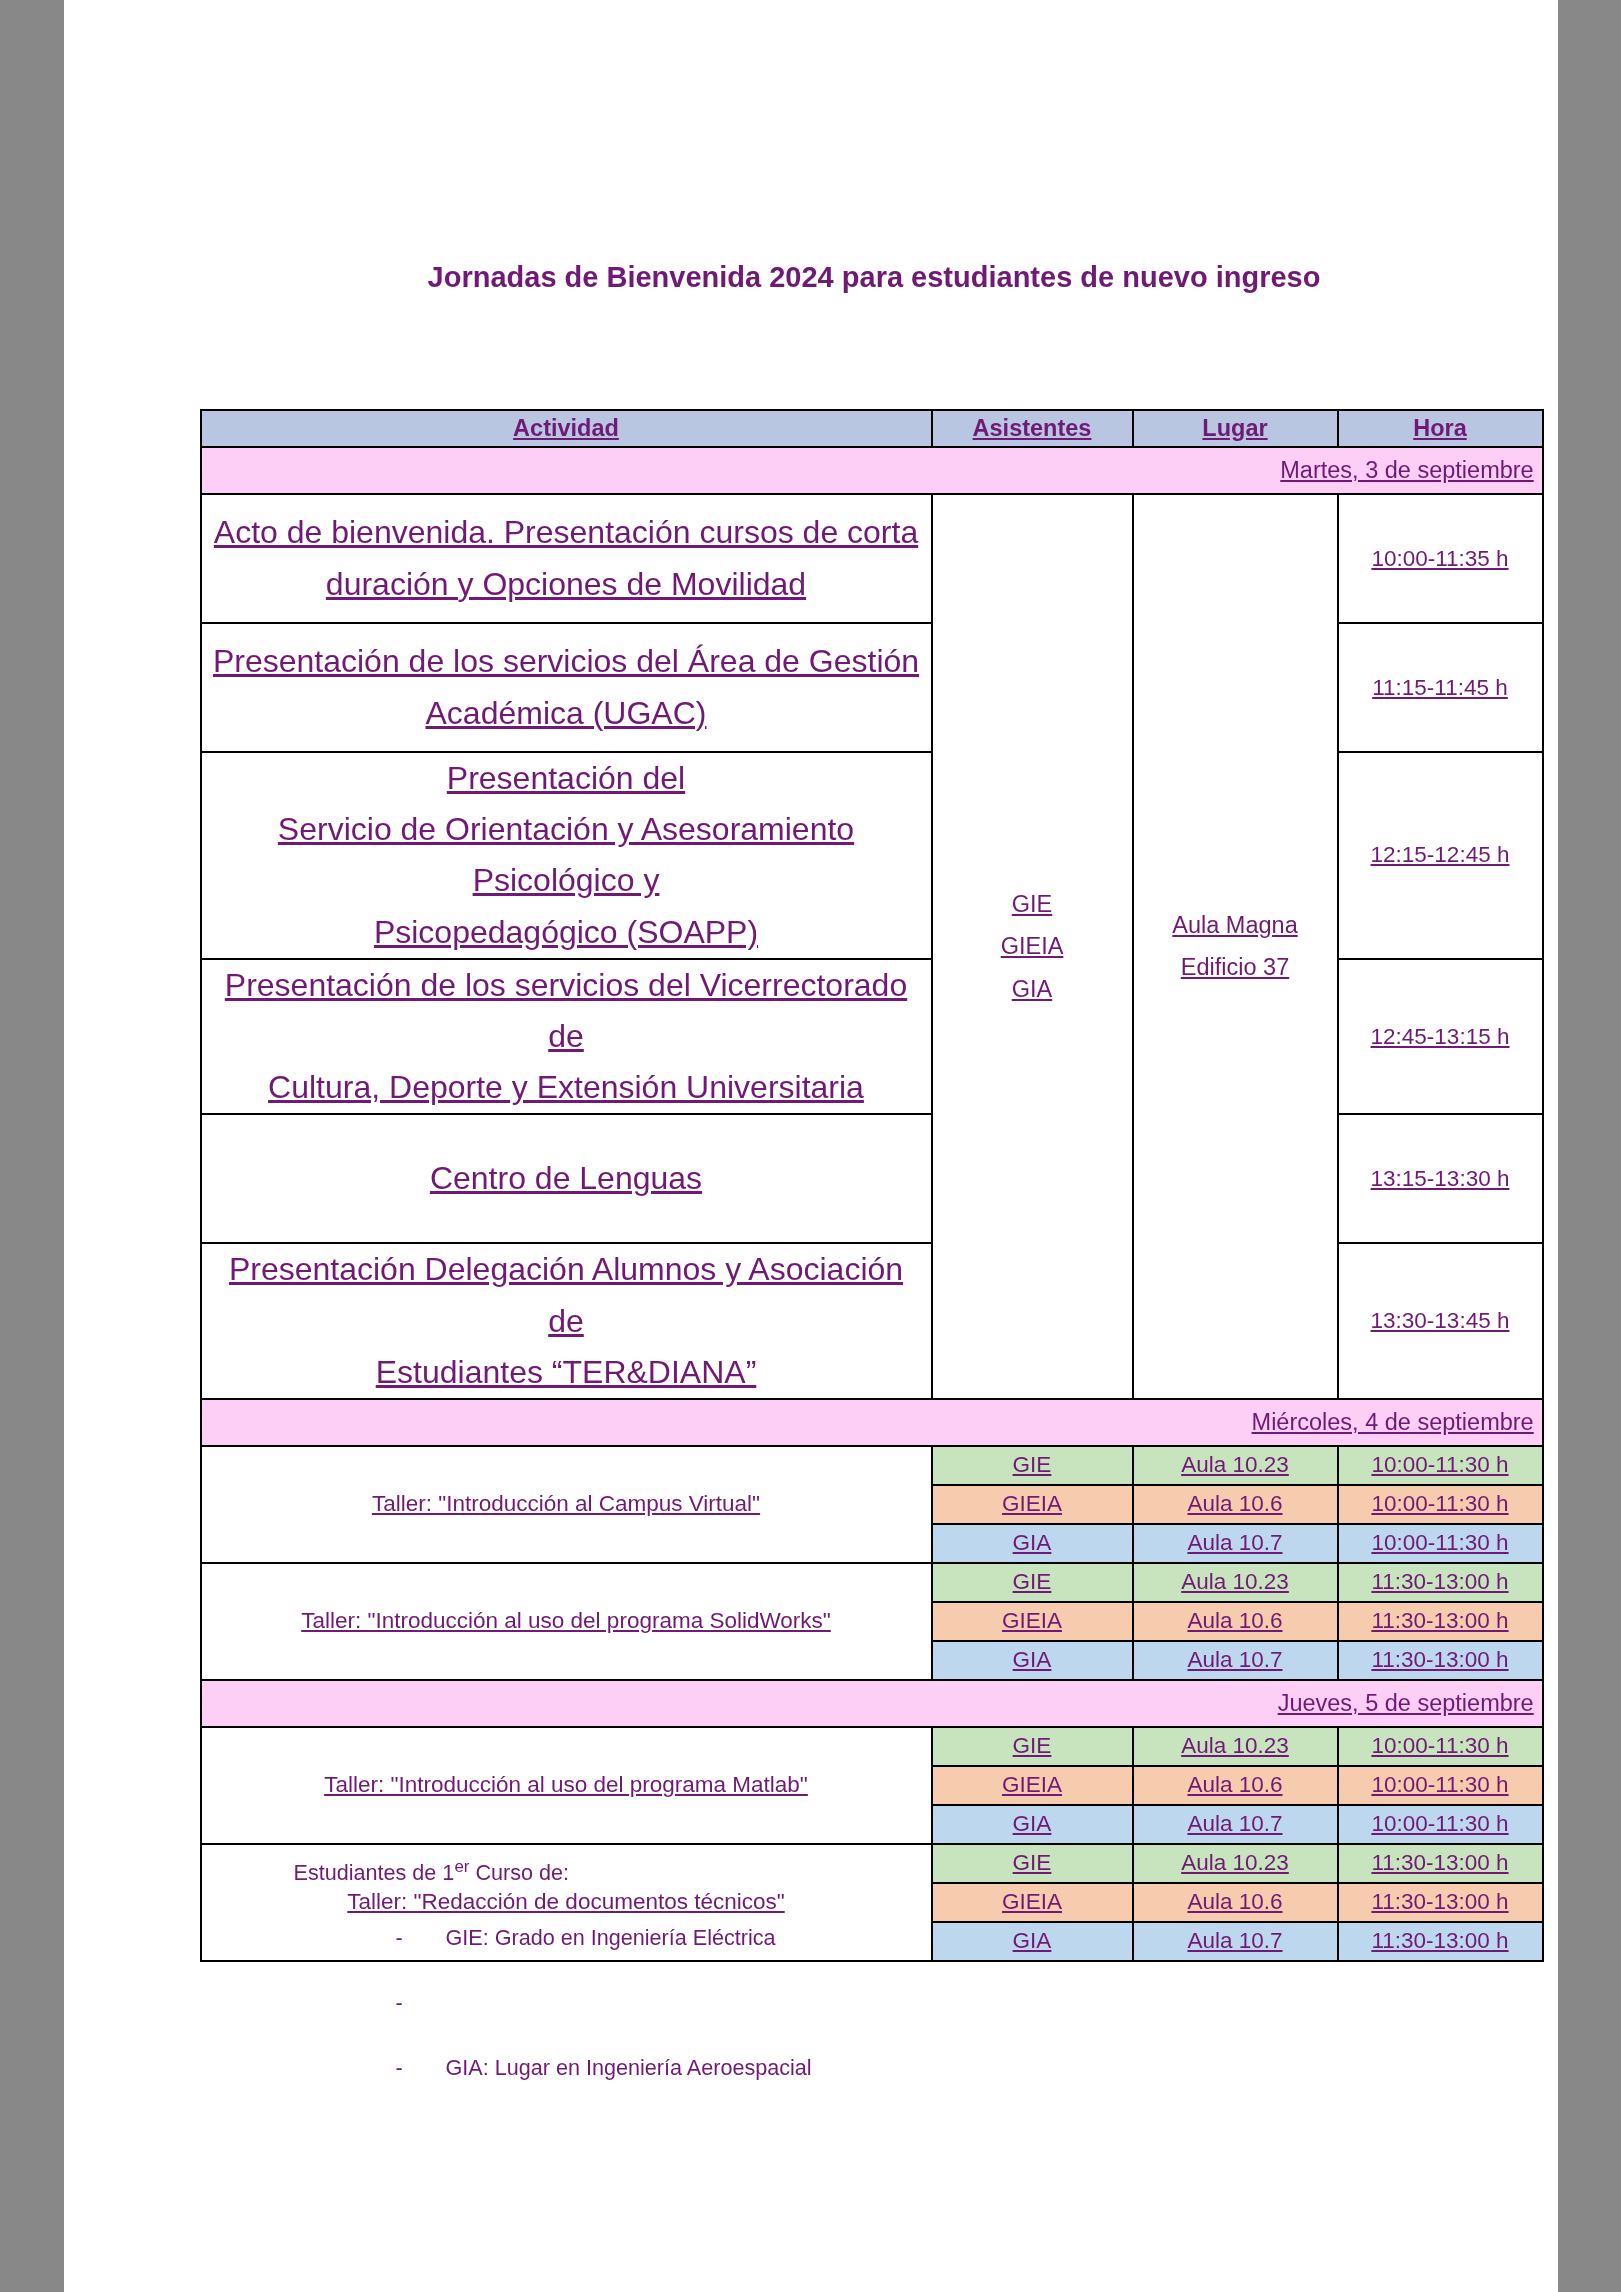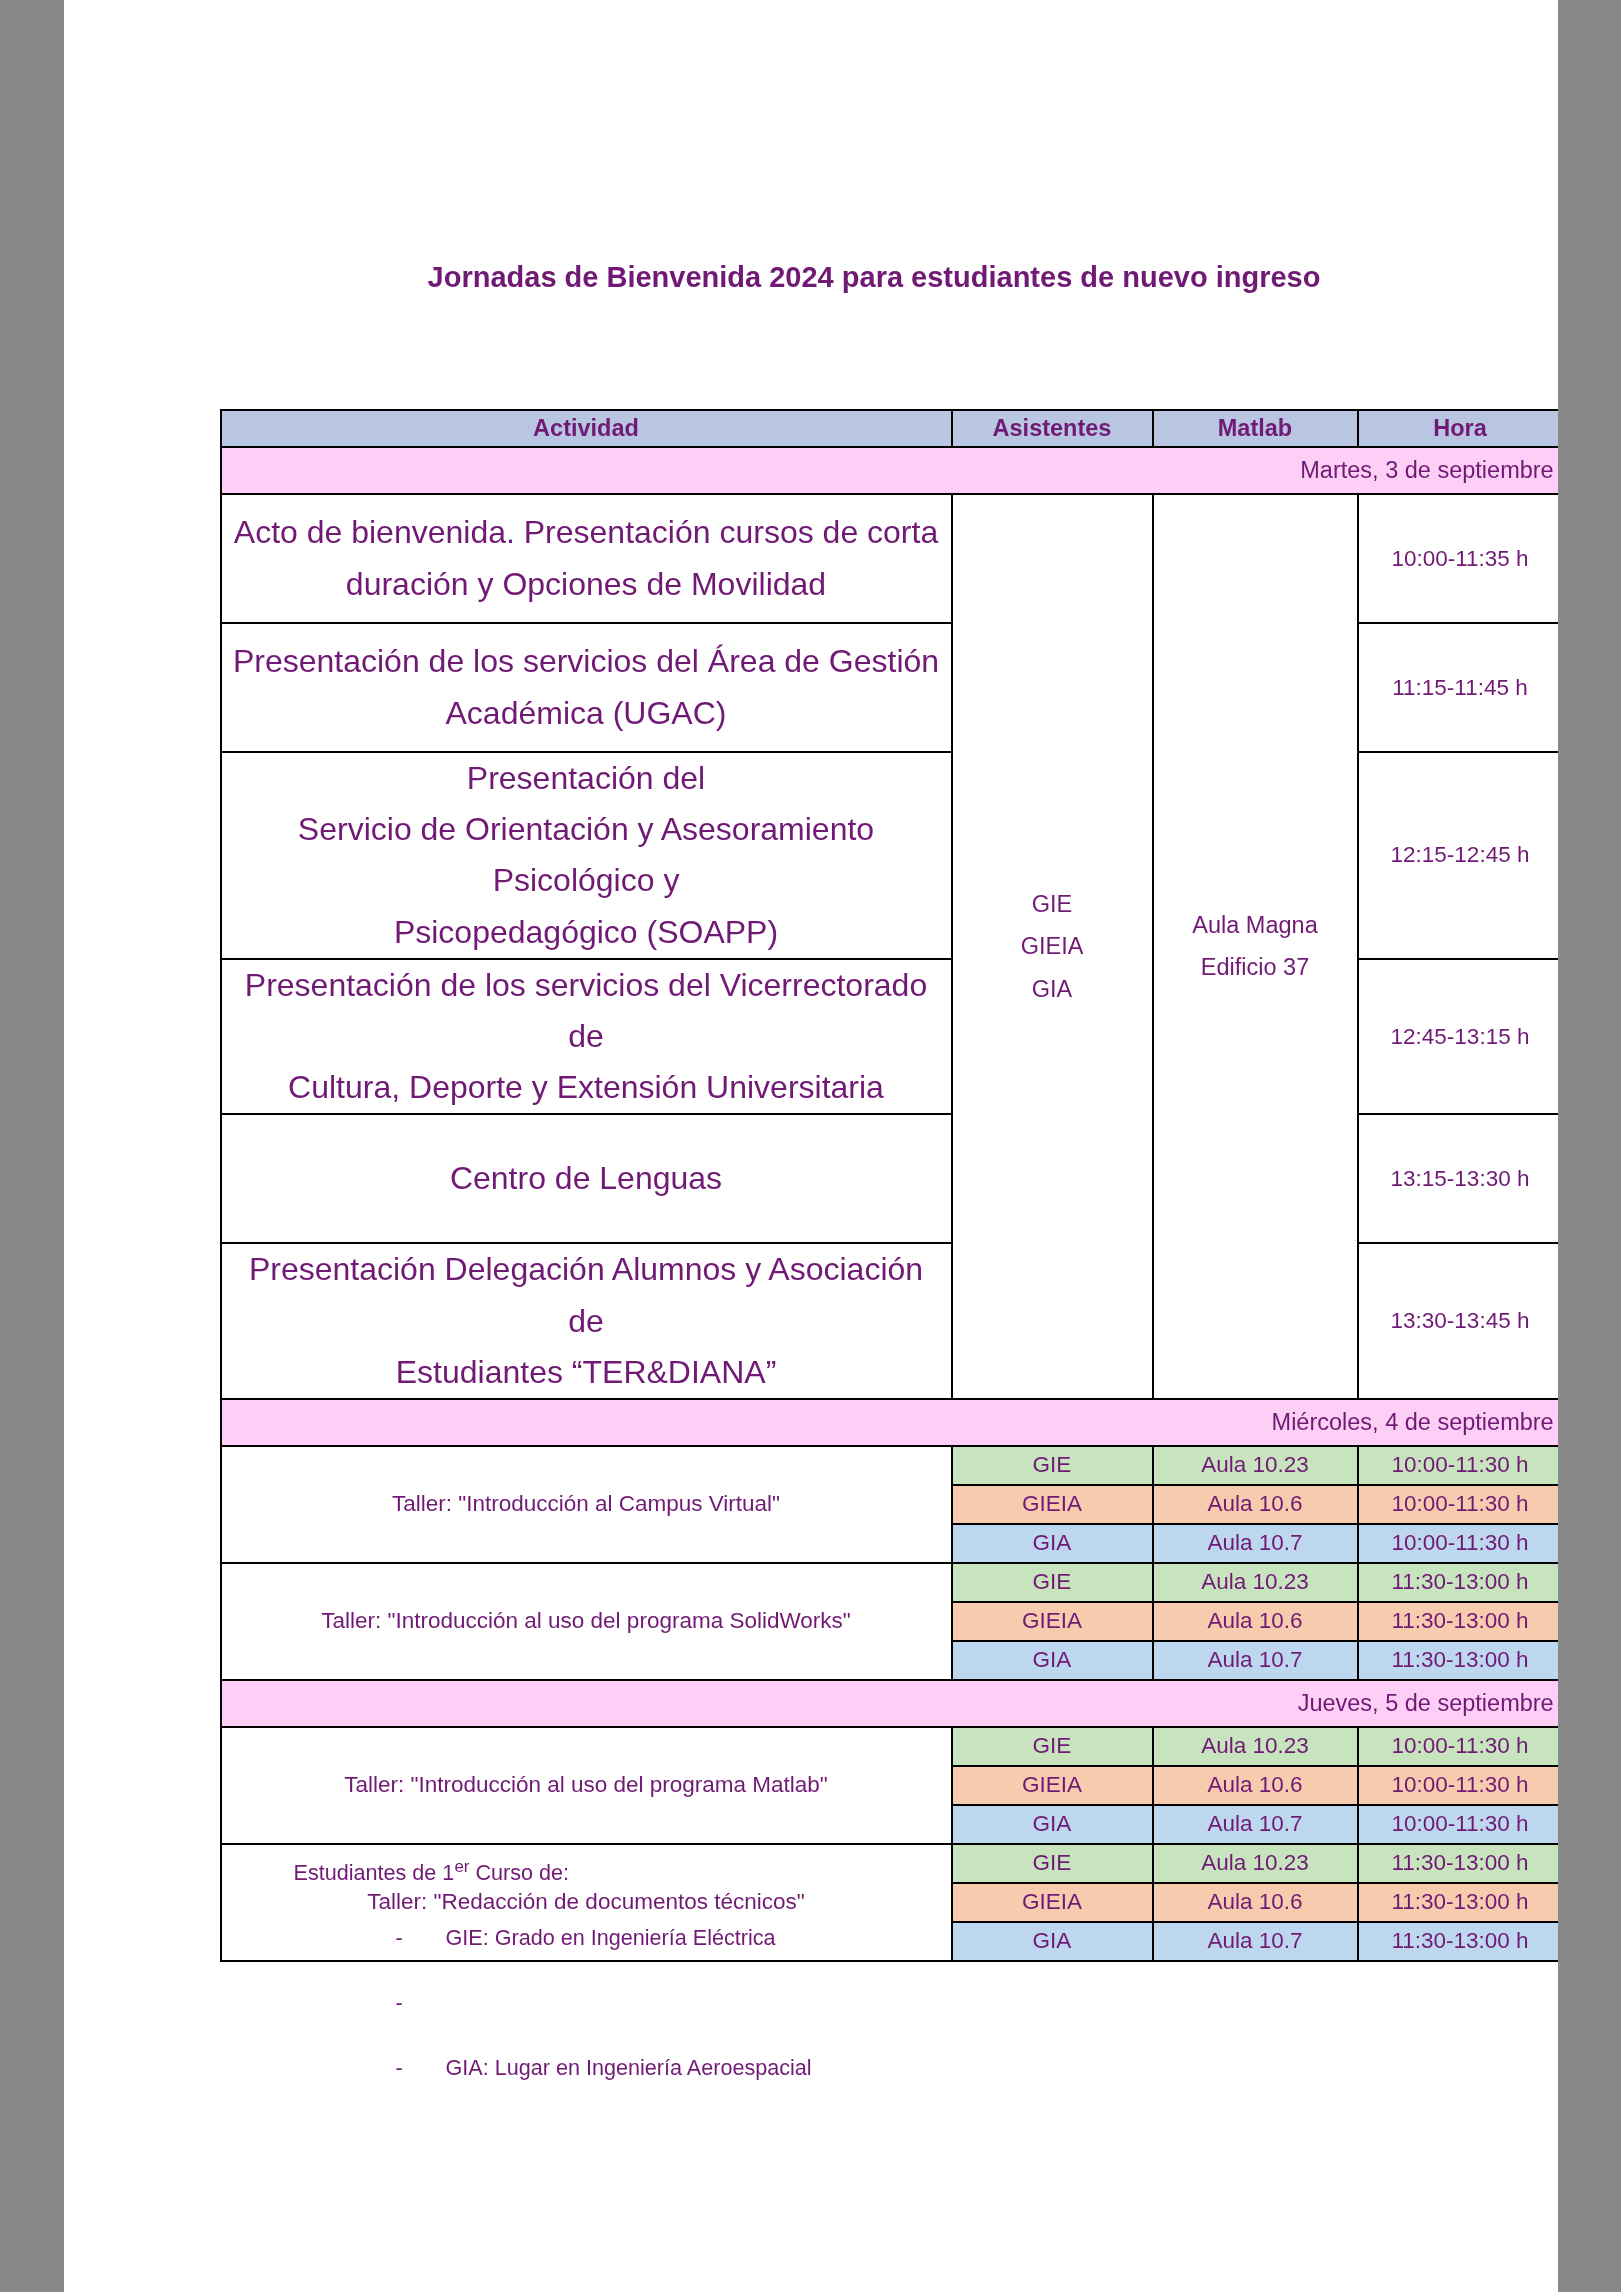--- a/index.html
+++ b/index.html
@@ -14,21 +14,21 @@
   }
   .title{
     position:absolute;
     top:261px;left:0;width:1621px;
     text-align:center;
     font-size:29px;font-weight:bold;
     margin:0;
   }
   .table-wrap{
     position:absolute;
-    left:156px;top:409px;
+    left:136px;top:409px;text-decoration:underline;
   }
   table{
     border-collapse:collapse;
     table-layout:fixed;
     width:1342px;
     border:2.9px solid #000;
   }
   th,td{
     border:2px solid #000;
     padding:0 7.8px;
@@ -98,21 +98,21 @@
       <colgroup>
         <col style="width:731px">
         <col style="width:201px">
         <col style="width:205px">
         <col style="width:205px">
       </colgroup>
       <thead>
         <tr>
           <th>Actividad</th>
           <th>Asistentes</th>
-          <th>Matlab</th>
+          <th>Lugar</th>
           <th>Hora</th>
         </tr>
       </thead>
       <tbody>
 
         <tr class="day-row">
           <td colspan="4">Martes, 3 de septiembre</td>
         </tr>
         <tr class="main-row">
           <td class="activity">Acto de bienvenida. Presentación cursos de corta

